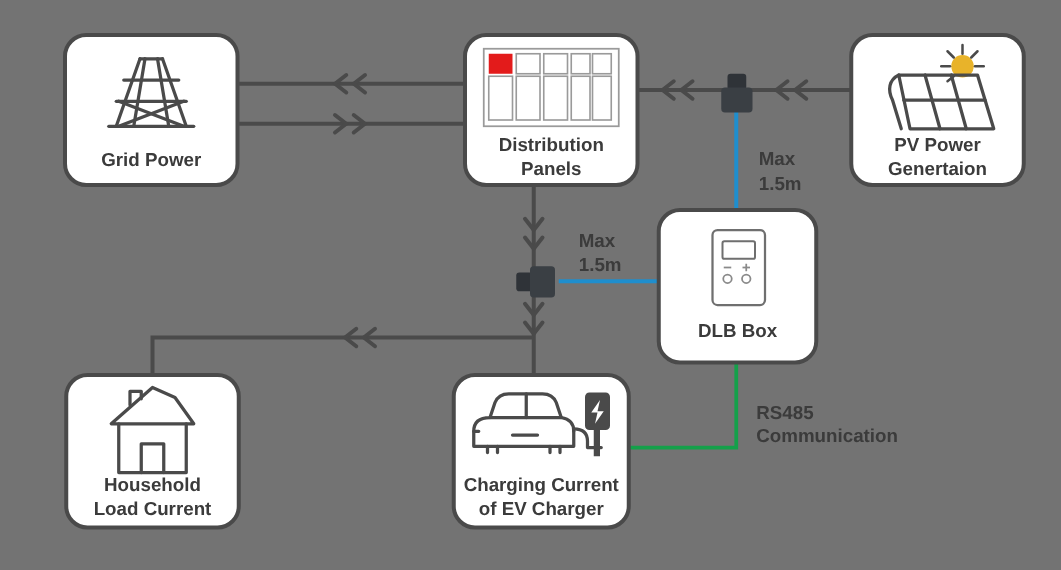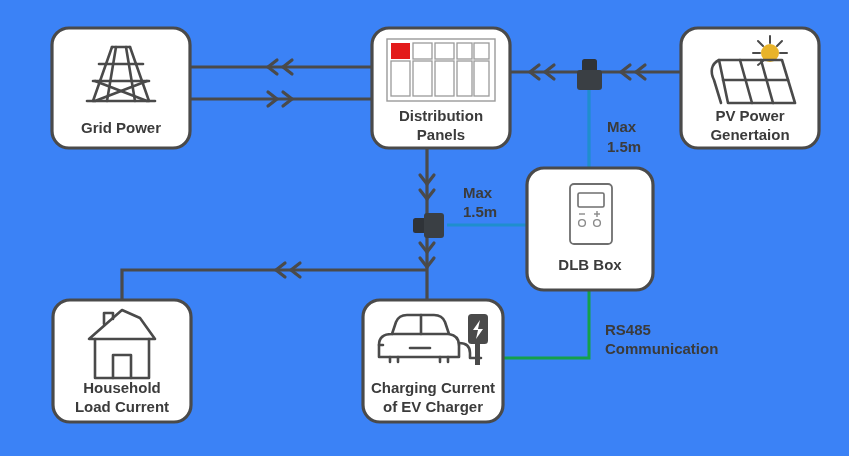--- a/index.html
+++ b/index.html
@@ -8,21 +8,21 @@
     padding: 0;
     background: #ffffff;
   }
   body {
     font-family: "Liberation Sans", sans-serif;
   }
   #diagram-root {
     position: relative;
     width: 849px;
     height: 456px;
-    background: #3b82f6;
+    background: #737373;
     overflow: hidden;
   }
   #diagram-svg {
     position: absolute;
     top: 0;
     left: 0;
     width: 849px;
     height: 456px;
     display: block;
   }

